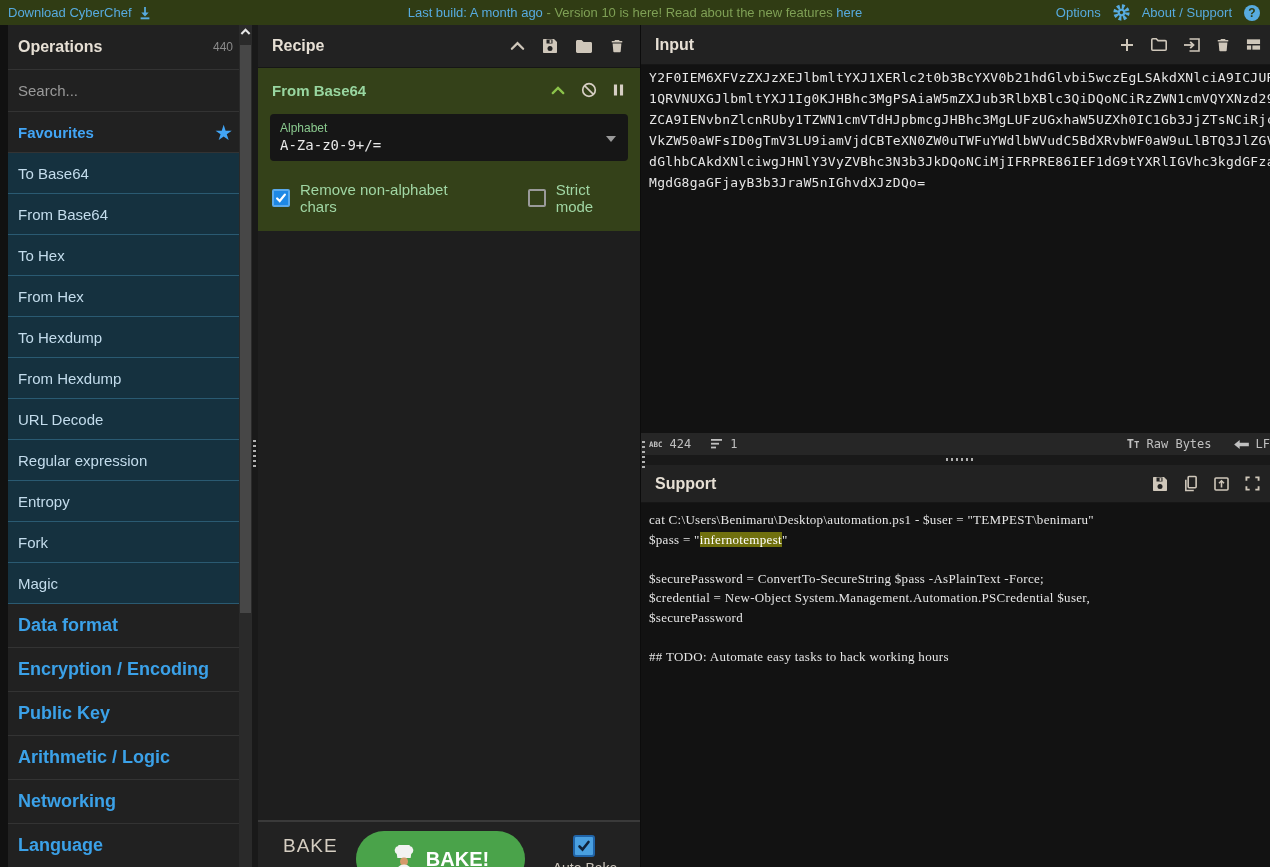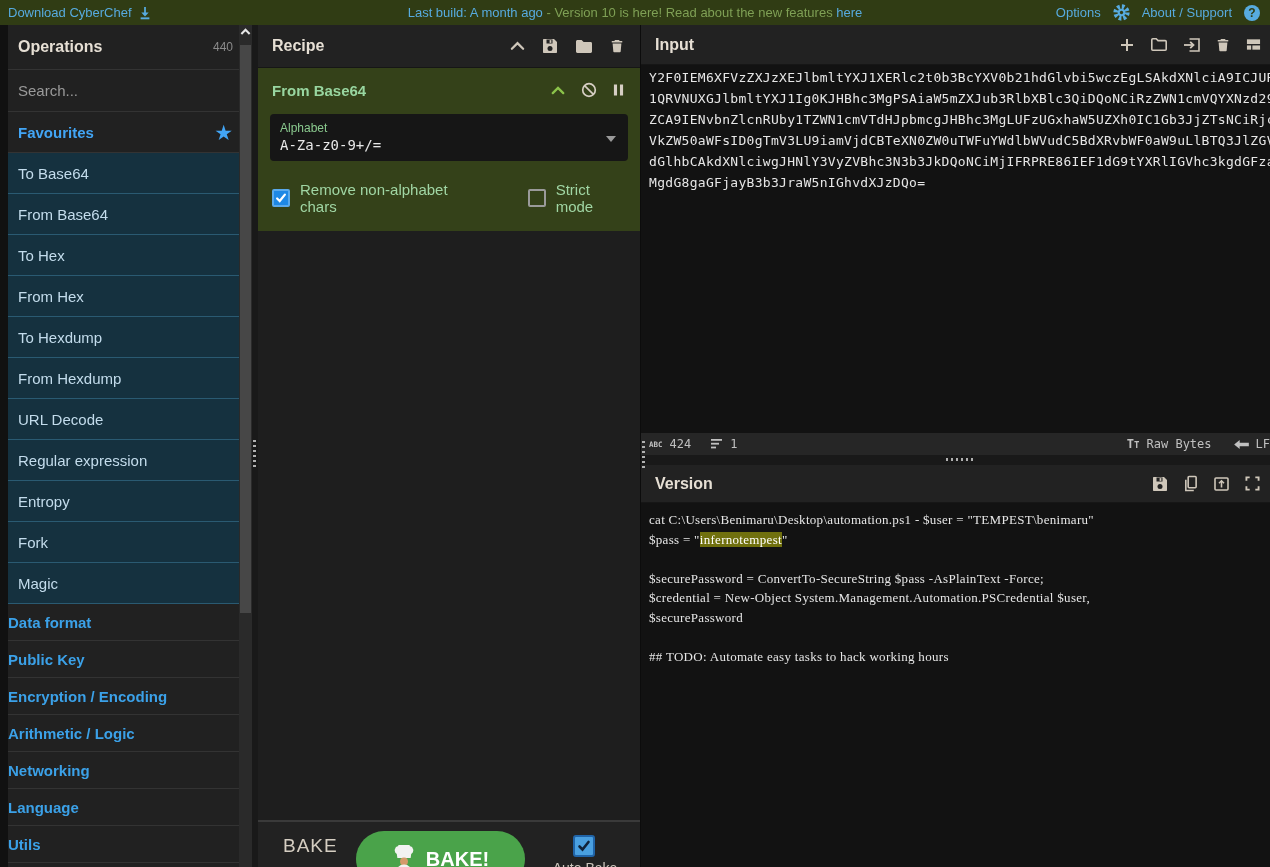--- a/index.html
+++ b/index.html
@@ -28,23 +28,23 @@
   .search-row { height:42px; display:flex; align-items:center; padding:0 10px; border-bottom:1px solid #333; }
   .search-row input { width:100%; background:transparent; border:none; outline:none;
                       color:#cfcfcf; font-size:15px; font-family:"Liberation Sans",sans-serif; }
   .search-row input::placeholder { color:#9a9a9a; }
   .fav-header { height:41px; display:flex; align-items:center; justify-content:space-between;
                 padding:0 14px 0 10px; border-bottom:1px solid #333; }
   .fav-label { color:#42a5f5; font-weight:bold; font-size:15px; }
   .star { color:#42a5f5; font-size:21px; line-height:1; cursor:pointer; }
   .fav-item { height:41px; display:flex; align-items:center; padding-left:10px;
               background:#15313f; border-bottom:1px solid #2a5a72; color:#c3dcec; font-size:15px; cursor:grab; }
-  .cat-item { height:37px; display:flex; align-items:center; 
+  .cat-item { height:44px; display:flex; align-items:center; padding-left:10px;
               background:#212121; border-bottom:1px solid #333; color:#3ba1e8;
-              font-size:15px; font-weight:bold; cursor:pointer; }
+              font-size:18px; font-weight:bold; cursor:pointer; }
 
   
   .side-scroll { position:absolute; left:239px; top:25px; width:13px; height:842px; background:#2a2a2a; }
   .side-scroll .arrow { position:absolute; top:2px; left:1px; color:#e8e8e8; }
   .side-scroll .thumb { position:absolute; top:20px; left:1px; width:11px; height:568px; background:#474747; }
 
   
   .gutter-v1 { position:absolute; left:252px; top:25px; width:6px; height:842px; background:#191919; }
   .dots-v { position:absolute; width:3px; height:30px;
             background:repeating-linear-gradient(to bottom,#b0b0b0 0 2px,transparent 2px 5px); }
@@ -164,22 +164,22 @@
   <div class="fav-item">To Hex</div>
   <div class="fav-item">From Hex</div>
   <div class="fav-item">To Hexdump</div>
   <div class="fav-item">From Hexdump</div>
   <div class="fav-item">URL Decode</div>
   <div class="fav-item">Regular expression</div>
   <div class="fav-item">Entropy</div>
   <div class="fav-item">Fork</div>
   <div class="fav-item">Magic</div>
   <div class="cat-item">Data format</div>
+  <div class="cat-item">Encryption / Encoding</div>
   <div class="cat-item">Public Key</div>
-  <div class="cat-item">Encryption / Encoding</div>
   <div class="cat-item">Arithmetic / Logic</div>
   <div class="cat-item">Networking</div>
   <div class="cat-item">Language</div>
   <div class="cat-item">Utils</div>
 </div>
 
 <div class="side-scroll">
   <span class="arrow">
     <svg width="11" height="9" viewBox="0 0 16 10" fill="none" stroke="#e8e8e8" stroke-width="3">
         <path d="M2 8.5L8 2.5l6 6"></path>
@@ -359,21 +359,21 @@
       </span>
       <span>LF</span>
     </div>
   </div>
 
   <div class="hsplit">
     <div class="dots-h" style="left:305px; top:3px;"></div>
   </div>
 
   <div class="io-hdr output-hdr">
-    <span class="panel-title">Version</span>
+    <span class="panel-title">Support</span>
     <div class="hdr-icons" style="padding-right:4px;">
       <span>
         <svg width="16" height="16" viewBox="0 0 16 16" fill="currentColor">
             <path d="M1 2c0-.6.4-1 1-1h10l3 3v10c0 .6-.4 1-1 1H2c-.6 0-1-.4-1-1V2z"></path>
             <rect x="4.5" y="1.5" width="6" height="4" fill="#222"></rect>
             <rect x="7.6" y="2.1" width="1.8" height="2.8" fill="currentColor"></rect>
             <circle cx="8" cy="10.6" r="2.5" fill="#222"></circle>
           </svg>
       </span>
       <span>

